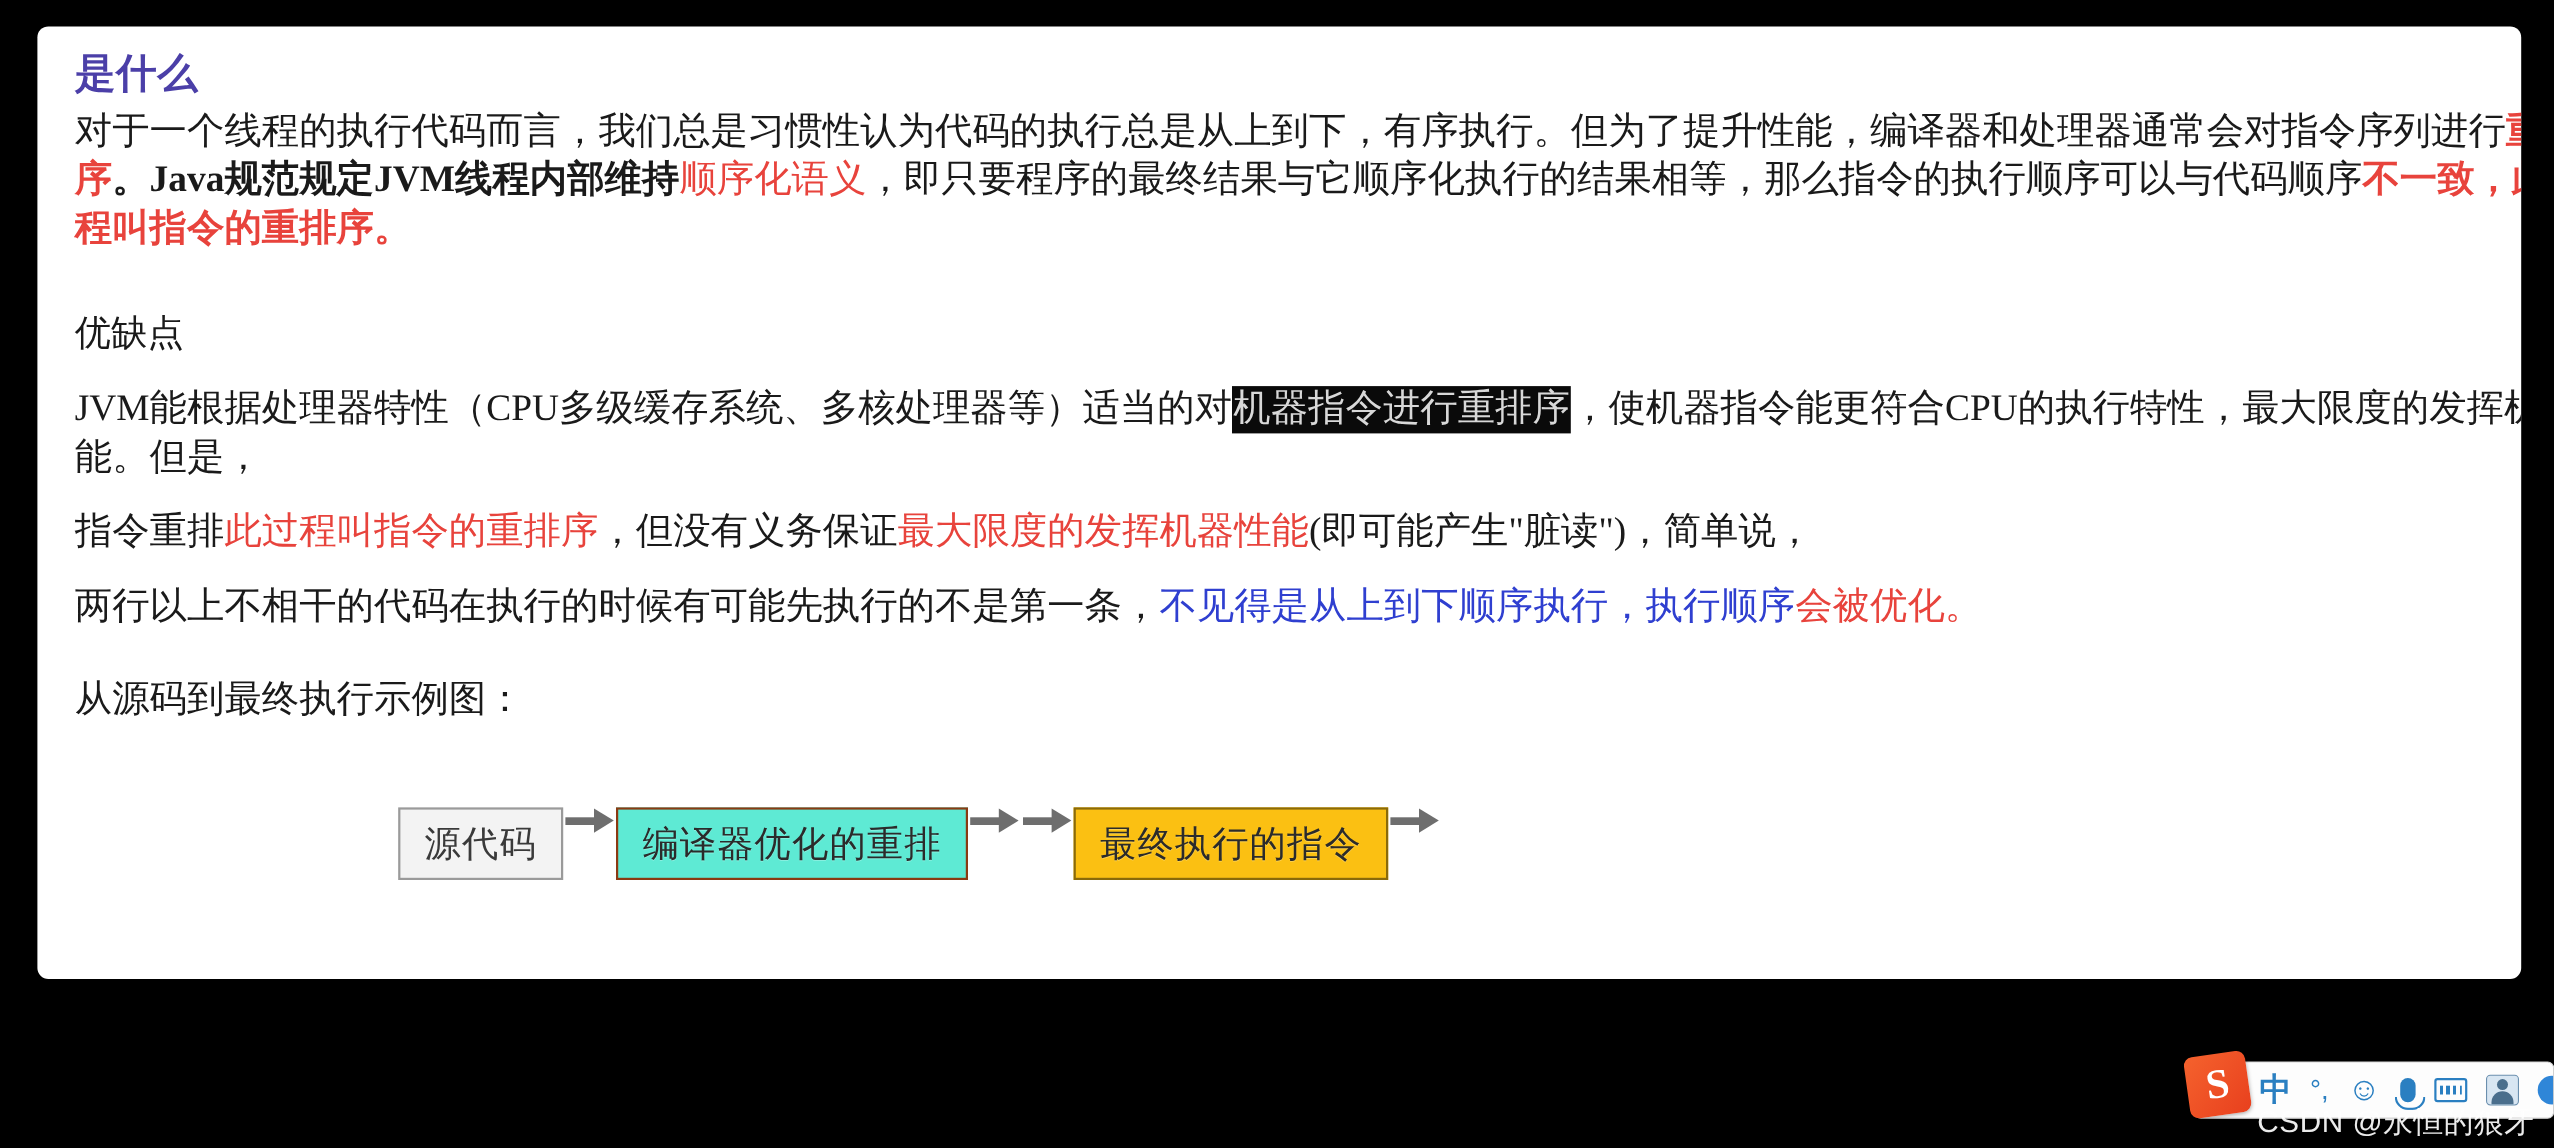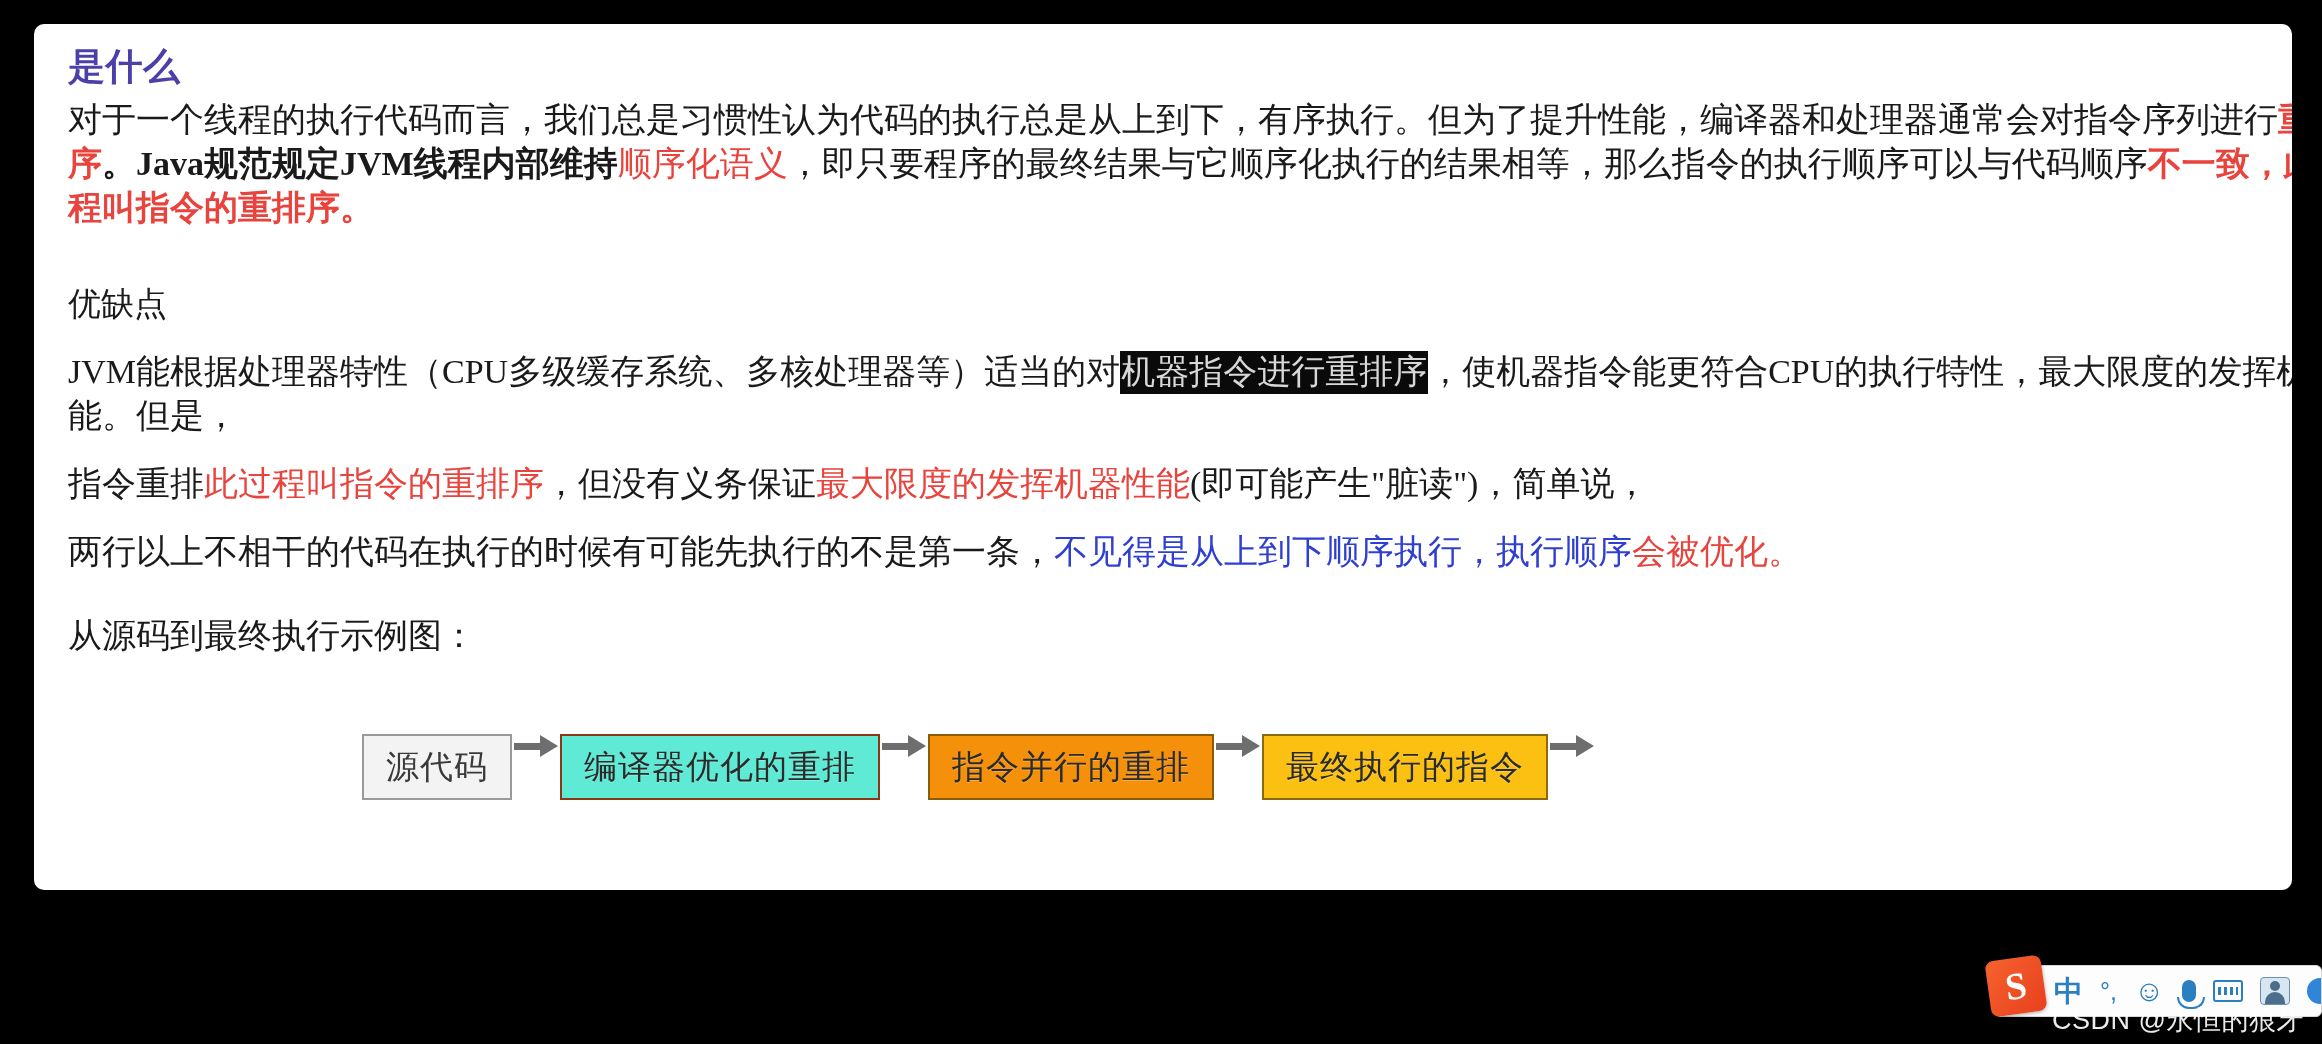--- a/index.html
+++ b/index.html
@@ -316,23 +316,20 @@
       <div class="arrow">
         <span class="shaft"></span>
           <span class="head"></span>
       </div>
       <div class="node fill" style="background:#5eead4;border-color:#8a3a12;">
         <span>编译器优化的重排</span>
       </div>
       <div class="arrow">
         <span class="shaft"></span>
           <span class="head"></span>
-      </div>
-      <div class="node fill" style="background:#F5900A;border-color:#8a5c06;">
-        <span>指令并行的重排</span>
       </div>
       <div class="arrow">
         <span class="shaft"></span>
           <span class="head"></span>
       </div>
       <div class="node fill" style="background:#FBC012;border-color:#8a6a0a;">
         <span>最终执行的指令</span>
       </div>
       <div class="arrow">
         <span class="shaft"></span>

